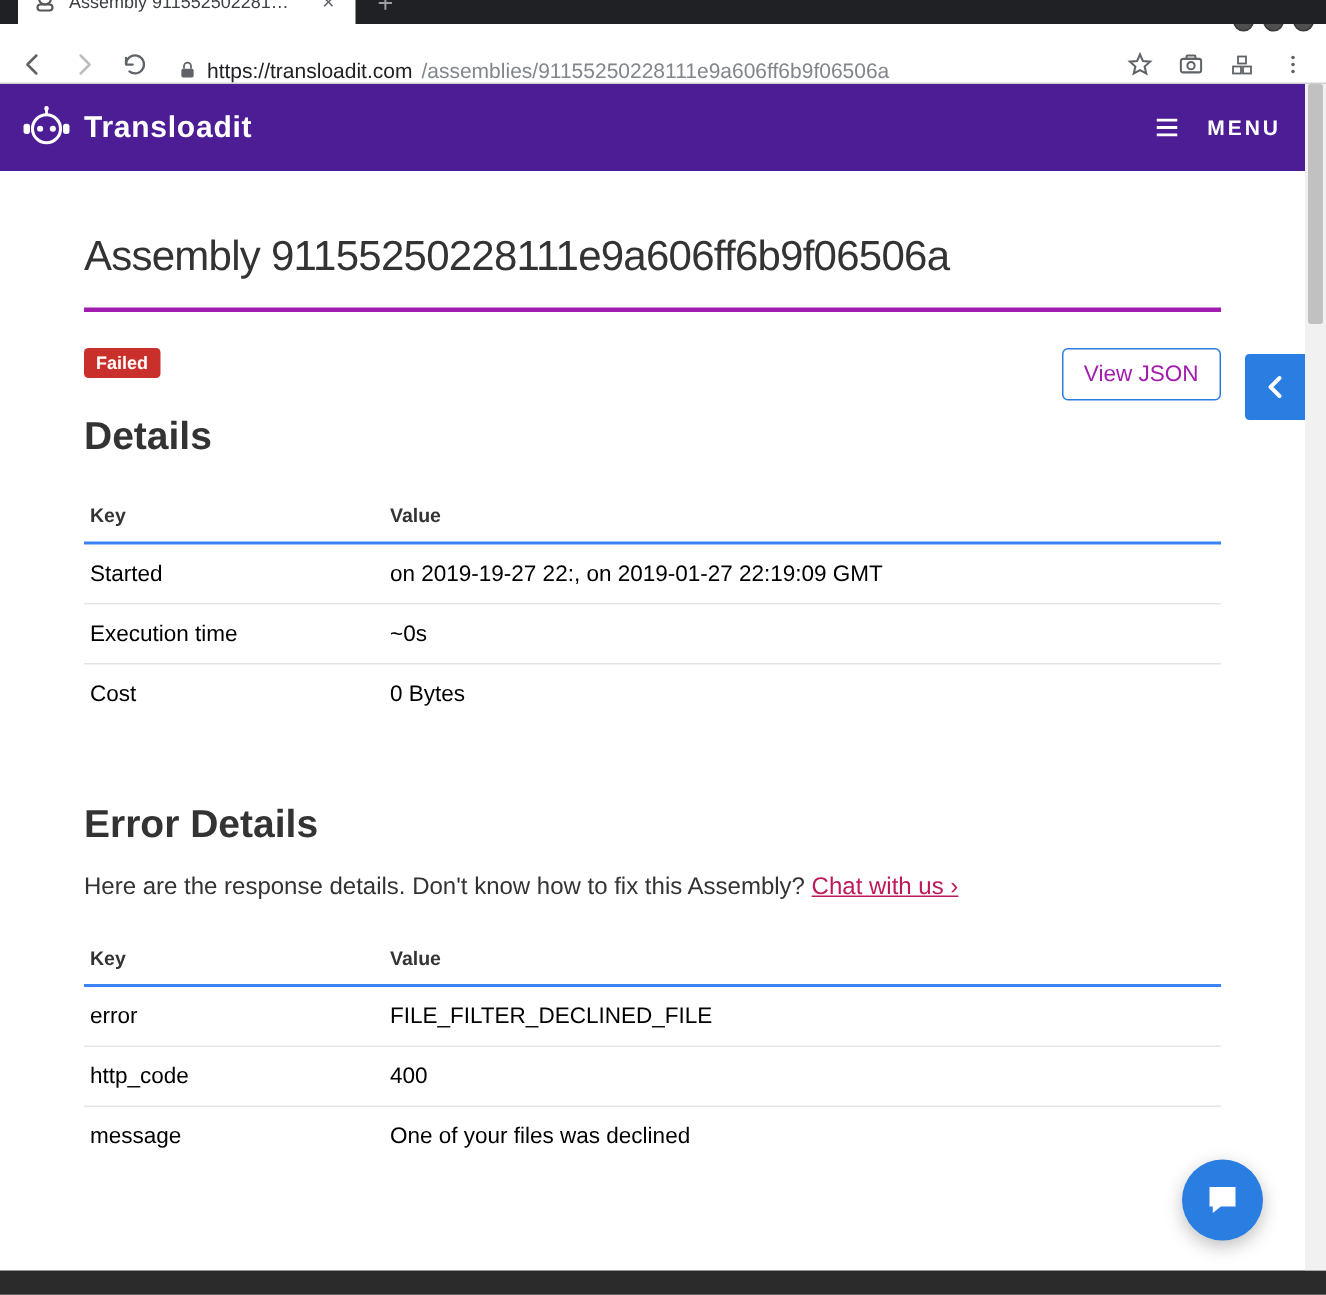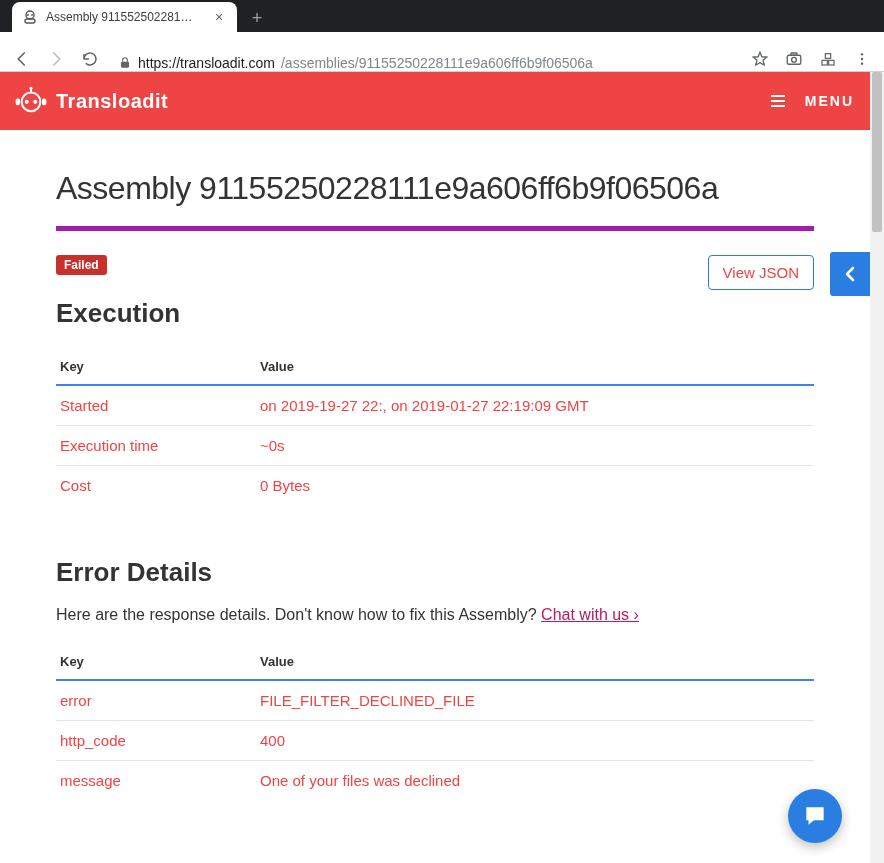--- a/index.html
+++ b/index.html
@@ -16,21 +16,21 @@
     gap: 6px;
   }
   .win-btn {
     width: 14px; height: 14px; border-radius: 50%;
     background: #4f4f4f; border: 1px solid #3a3a3a;
     display: inline-block;
   }
 
   
   .tab-strip {
-    height: 32px;
+    height: 16px;
     background: #202124;
     display: flex;
     align-items: flex-end;
     padding: 0 6px;
     position: relative;
     margin-top: -28px; 
   }
   .browser-tab {
     background: #fff;
     height: 30px;
@@ -94,64 +94,64 @@
     position:absolute; top:0; right:0; width:14px; height:100%;
     background:#f1f1f1;
   }
   .fake-thumb {
     position:absolute; left:2px; right:2px; top:0; height:160px;
     background:#c1c1c1; border-radius:2px;
   }
 
   
   .site-header {
-    background:#ef4444;
+    background:#4c1d95;
     height:58px;
     display:flex;
     align-items:center;
     justify-content:space-between;
     padding:0 16px 0 14px;
     color:#fff;
   }
   .logo { display:flex; align-items:center; gap:8px; }
   .logo-text { font-weight:700; font-size:20px; letter-spacing:0.5px; }
   .menu-btn { display:flex; align-items:center; gap:20px; font-weight:700; font-size:14px; letter-spacing:2px; }
 
   
   .content {
     padding: 40px 56px 0 56px;
     color:#333;
   }
   h1.page-title {
-    font-size: 32px;
+    font-size: 28px;
     font-weight: 400;
     color:#333;
     line-height:1.18;
     letter-spacing:-0.5px;
     padding-bottom: 18px;
-    border-bottom:5px solid #a21caf;
+    border-bottom:3px solid #a21caf;
     word-break: break-all;
   }
   .status-row {
     margin-top: 24px;
     display:flex;
     justify-content:space-between;
     align-items:flex-start;
   }
   .badge-failed {
     background:#c9302c;
     color:#fff;
     font-size:12px;
     font-weight:700;
     padding:3px 8px;
     border-radius:3px;
   }
   .view-json-btn {
     border:1px solid #2a7de1;
-    color:#ef4444;
+    color:#a21caf;
     background:#fff;
     font-size:15px;
     padding:8px 14px;
     border-radius:4px;
   }
   h2.section {
     font-size:26px;
     font-weight:700;
     color:#333;
     margin-top:8px;
@@ -166,21 +166,21 @@
     text-align:left;
     font-size:13px;
     font-weight:700;
     color:#333;
     padding:10px 4px 10px 4px;
     border-bottom:2px solid #3b82f6;
   }
   .det-table td {
     padding:11px 4px;
     border-top:1px solid #e5e5e5;
-    color:#ef4444;
+    color:#000000;
   }
   .det-table td.key { width:200px; }
   .error-intro { margin-top:18px; font-size:16px; color:#333; }
   .chat-link { color:#be185d; }
 
   h2.section.err { margin-top:52px; }
 
   
   .side-tab {
     position:absolute;
@@ -318,21 +318,21 @@
     <div class="content">
       <h1 class="page-title">
         <span>Assembly</span> <span>91155250228111e9a606ff6b9f06506a</span>
       </h1>
 
       <div class="status-row">
         <span class="badge-failed">Failed</span>
         <button class="view-json-btn">View JSON</button>
       </div>
 
-      <h2 class="section">Execution</h2>
+      <h2 class="section">Details</h2>
 
       <table class="det-table">
         <thead>
             <tr>
           <th>Key</th>
           <th>Value</th>
         </tr>
           </thead>
         <tbody>
           <tr>

